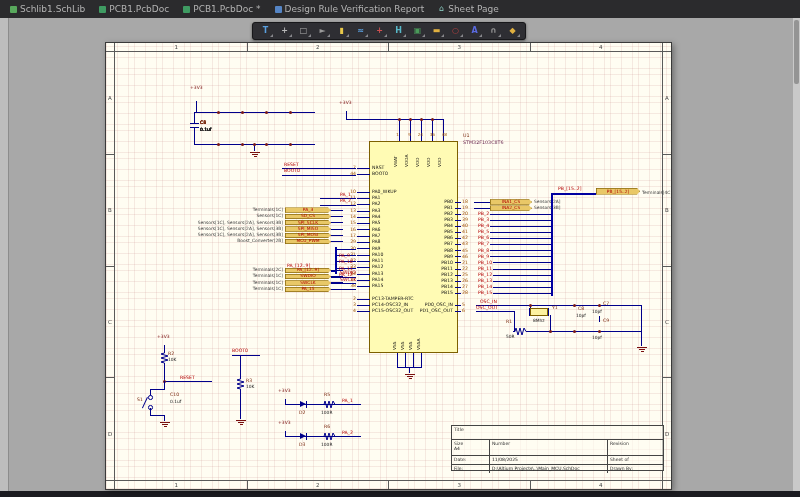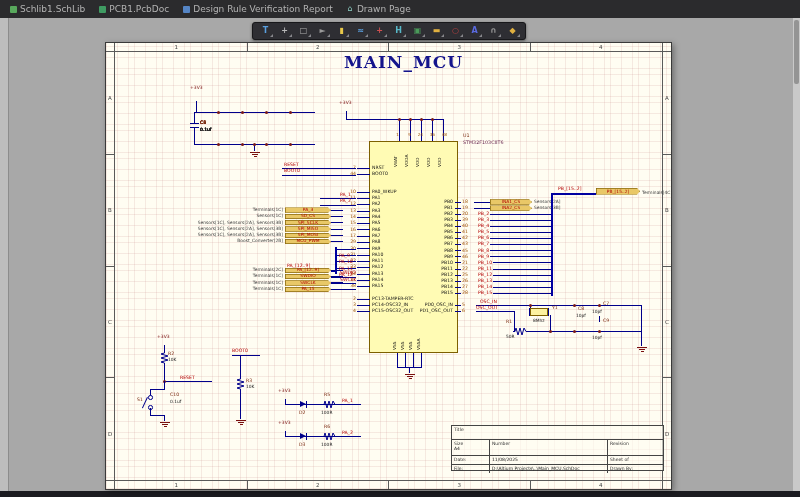--- a/index.html
+++ b/index.html
@@ -120,26 +120,30 @@
 
     <div class="tab">
     <span class="tabic" style="background: rgb(88, 168, 92);"></span>
     <span>Schlib1.SchLib</span>
   </div>
     <div class="tab">
     <span class="tabic" style="background: rgb(63, 155, 98);"></span>
     <span>PCB1.PcbDoc</span>
   </div>
     <div class="tab">
+    <span class="tabic" style="background: rgb(63, 155, 98);"></span>
+    <span>PCB1.PcbDoc *</span>
+  </div>
+    <div class="tab">
     <span class="tabic" style="background: rgb(85, 133, 197);"></span>
     <span>Design Rule Verification Report</span>
   </div>
     <div class="tab">
     <span class="tabic" style="color: rgb(143, 212, 200);">⌂</span>
-    <span>Drawn Page</span>
+    <span>Sheet Page</span>
   </div>
   </div>
 
 <div class="leftstrip"></div>
 <div class="vscroll">
     <span class="thumb"></span>
   </div>
 <div class="bottombar"></div>
 
 <div class="tbar">
@@ -180,21 +184,20 @@
       <b>C</b>
       <b>D</b>
     </div>
   <div class="band band-right">
       <b>A</b>
       <b>B</b>
       <b>C</b>
       <b>D</b>
     </div>
 
-  <div class="stitle">MAIN_MCU</div>
 
   <div class="pwr" style="left:84px;top:43px">
     <span>+3V3</span>
     <span class="bar"></span><span class="stem"></span>
   </div>
   <i class="w" style="left:90px;top:58px;width:1px;height:11px"></i>
   <i class="w" style="left:88px;top:69px;width:121px;height:1px"></i>
   <i class="w" style="left:88px;top:101px;width:121px;height:1px"></i>
   <div style="position:absolute;left:82px;top:69px;width:140px;height:32px">
 

